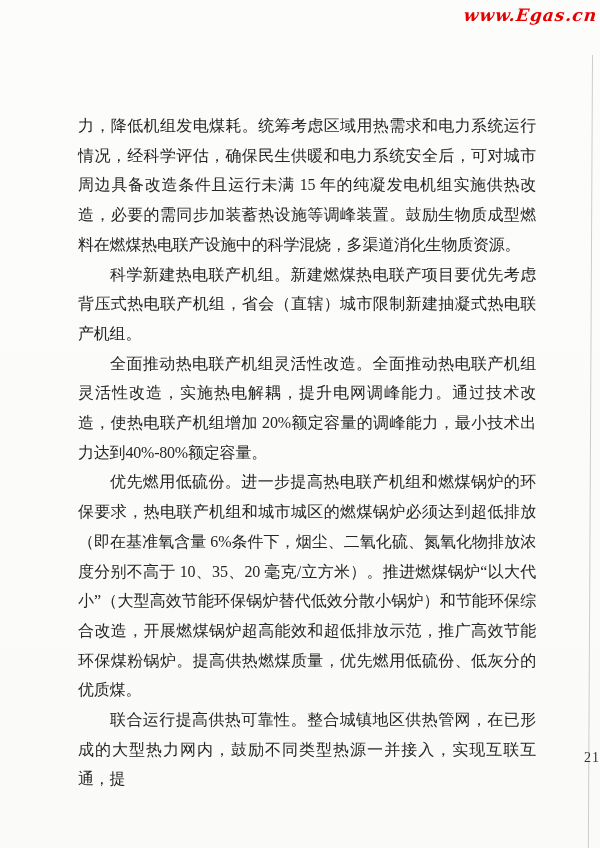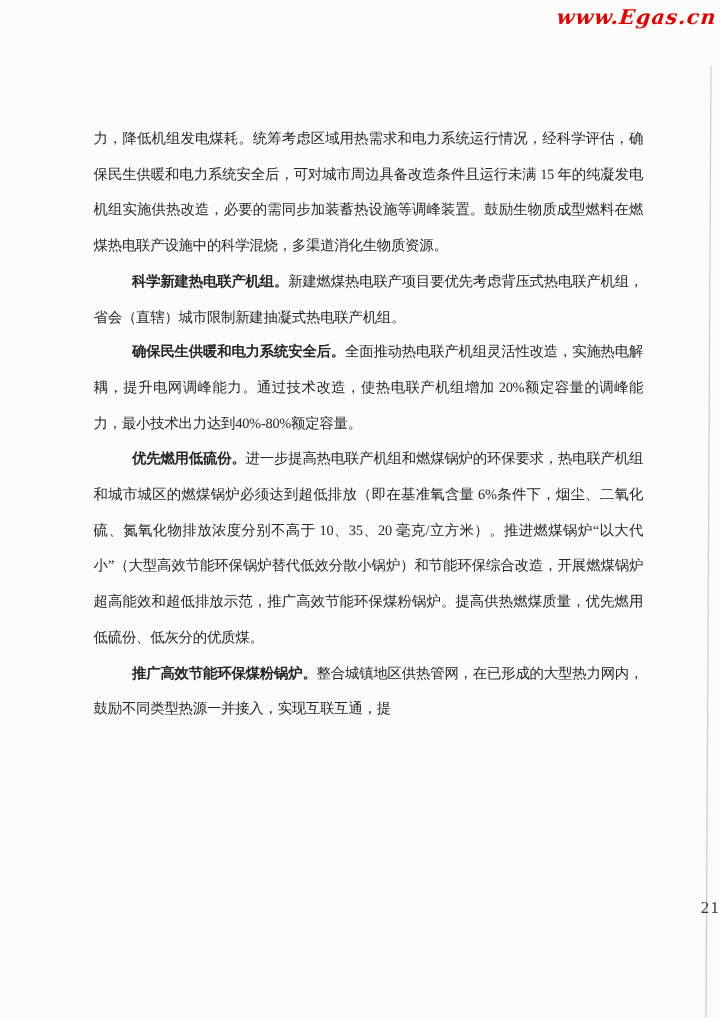--- a/index.html
+++ b/index.html
@@ -37,38 +37,38 @@
     left: 592px;
     width: 1px;
     height: 793px;
     background: #cccccc;
     transform: rotate(0.3deg);
     transform-origin: top center;
   }
   .content {
     position: absolute;
     left: 78px;
-    top: 101px;
+    top: 111px;
     width: 458px;
-    font-size: 12px;
+    font-size: 16px;
     line-height: 29.7px;
     letter-spacing: -0.2px;
     color: #262626;
     text-align: justify;
     text-justify: inter-character;
   }
   .content p {
     margin: 0;
     padding: 0;
   }
   .content p.indent {
     text-indent: 32px;
   }
   .lead {
-    font-weight: bold;
+    font-weight: normal;
   }
   .pagenum {
     position: absolute;
     top: 750px;
     left: 0;
     width: 100%;
     text-align: right;
     font-size: 14px;
     letter-spacing: 1px;
     color: #333333;
@@ -82,23 +82,23 @@
   <div class="watermark">www.Egas.cn</div>
 
   <div class="scan-line"></div>
 
   <div class="content">
 
     <p><span class="lead"></span><span>力，降低机组发电煤耗。统筹考虑区域用热需求和电力系统运行情况，经科学评估，确保民生供暖和电力系统安全后，可对城市周边具备改造条件且运行未满 15 年的纯凝发电机组实施供热改造，必要的需同步加装蓄热设施等调峰装置。鼓励生物质成型燃料在燃煤热电联产设施中的科学混烧，多渠道消化生物质资源。</span></p>
 
     <p class="indent"><span class="lead">科学新建热电联产机组。</span><span>新建燃煤热电联产项目要优先考虑背压式热电联产机组，省会（直辖）城市限制新建抽凝式热电联产机组。</span></p>
 
-    <p class="indent"><span class="lead">确保民生供暖和电力系统安全后。</span><span>全面推动热电联产机组灵活性改造，实施热电解耦，提升电网调峰能力。通过技术改造，使热电联产机组增加 20%额定容量的调峰能力，最小技术出力达到40%-80%额定容量。</span></p>
+    <p class="indent"><span class="lead">全面推动热电联产机组灵活性改造。</span><span>全面推动热电联产机组灵活性改造，实施热电解耦，提升电网调峰能力。通过技术改造，使热电联产机组增加 20%额定容量的调峰能力，最小技术出力达到40%-80%额定容量。</span></p>
 
     <p class="indent"><span class="lead">优先燃用低硫份。</span><span>进一步提高热电联产机组和燃煤锅炉的环保要求，热电联产机组和城市城区的燃煤锅炉必须达到超低排放（即在基准氧含量 6%条件下，烟尘、二氧化硫、氮氧化物排放浓度分别不高于 10、35、20 毫克/立方米）。推进燃煤锅炉“以大代小”（大型高效节能环保锅炉替代低效分散小锅炉）和节能环保综合改造，开展燃煤锅炉超高能效和超低排放示范，推广高效节能环保煤粉锅炉。提高供热燃煤质量，优先燃用低硫份、低灰分的优质煤。</span></p>
 
-    <p class="indent"><span class="lead">推广高效节能环保煤粉锅炉。</span><span>整合城镇地区供热管网，在已形成的大型热力网内，鼓励不同类型热源一并接入，实现互联互通，提</span></p>
+    <p class="indent"><span class="lead">联合运行提高供热可靠性。</span><span>整合城镇地区供热管网，在已形成的大型热力网内，鼓励不同类型热源一并接入，实现互联互通，提</span></p>
 
   </div>
 
   <div class="pagenum">21</div>
 
 </div>
 
 </body></html>

